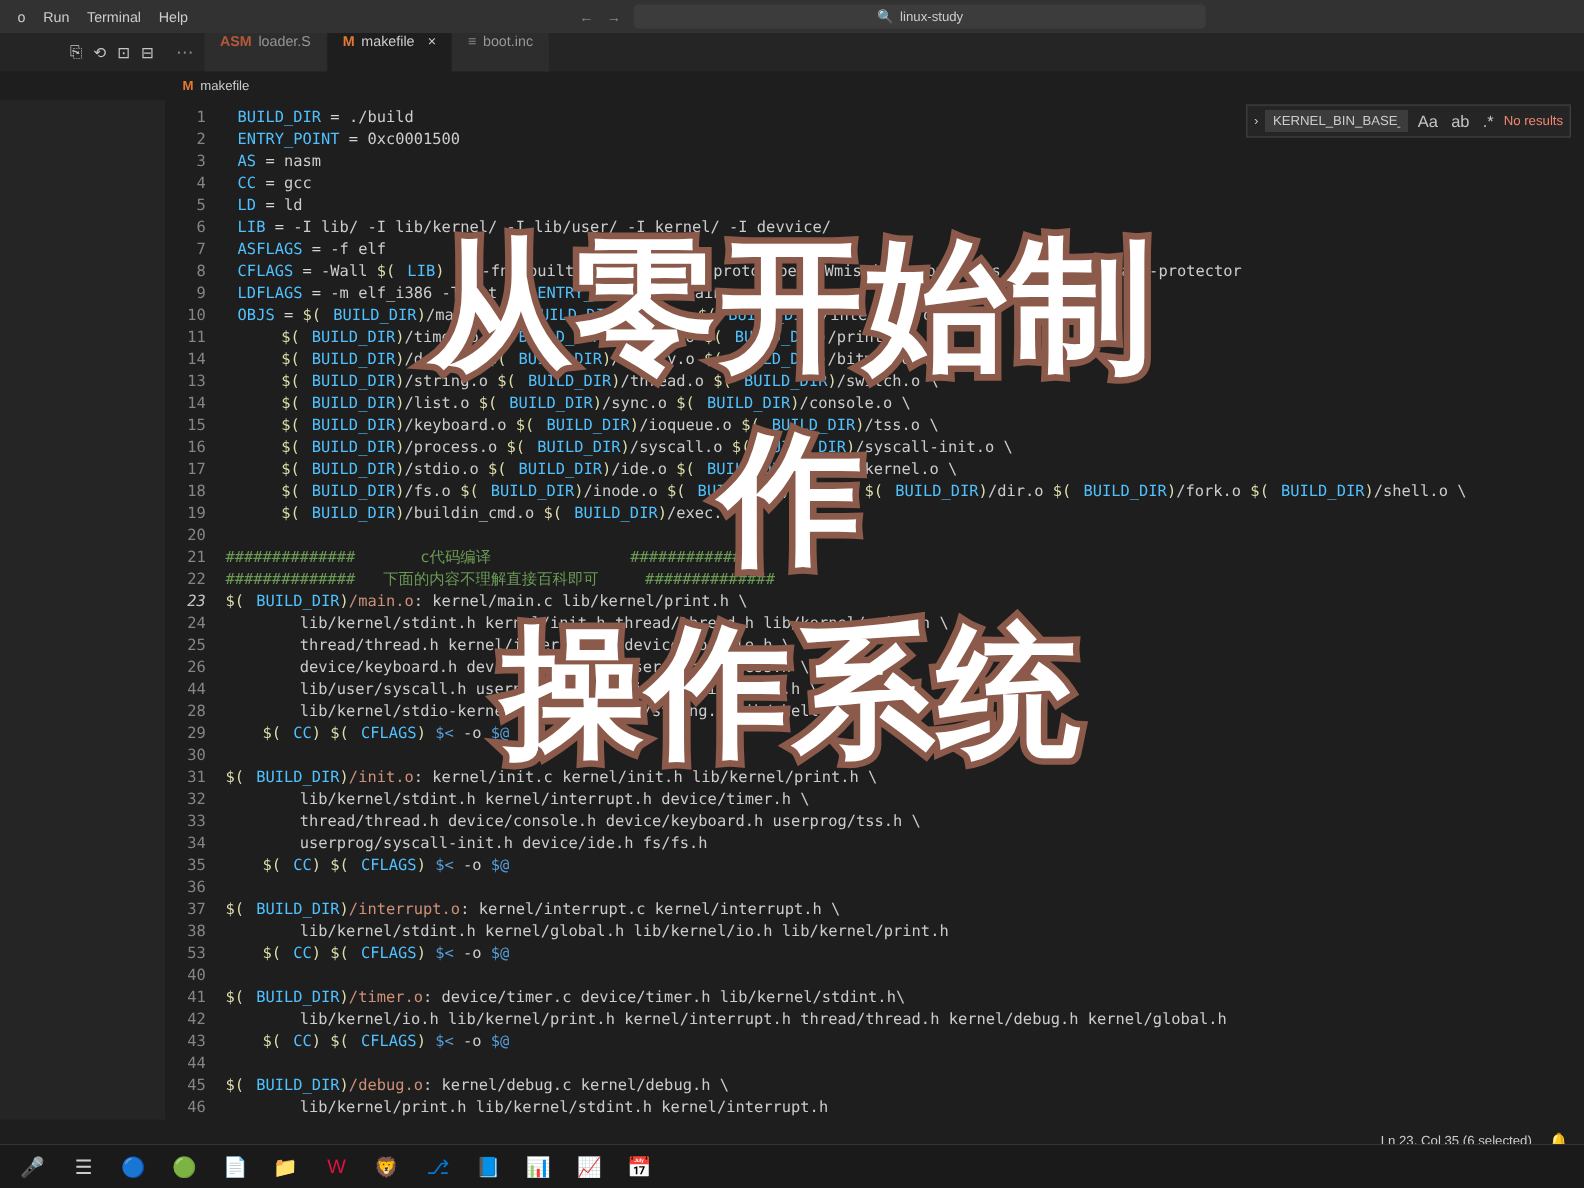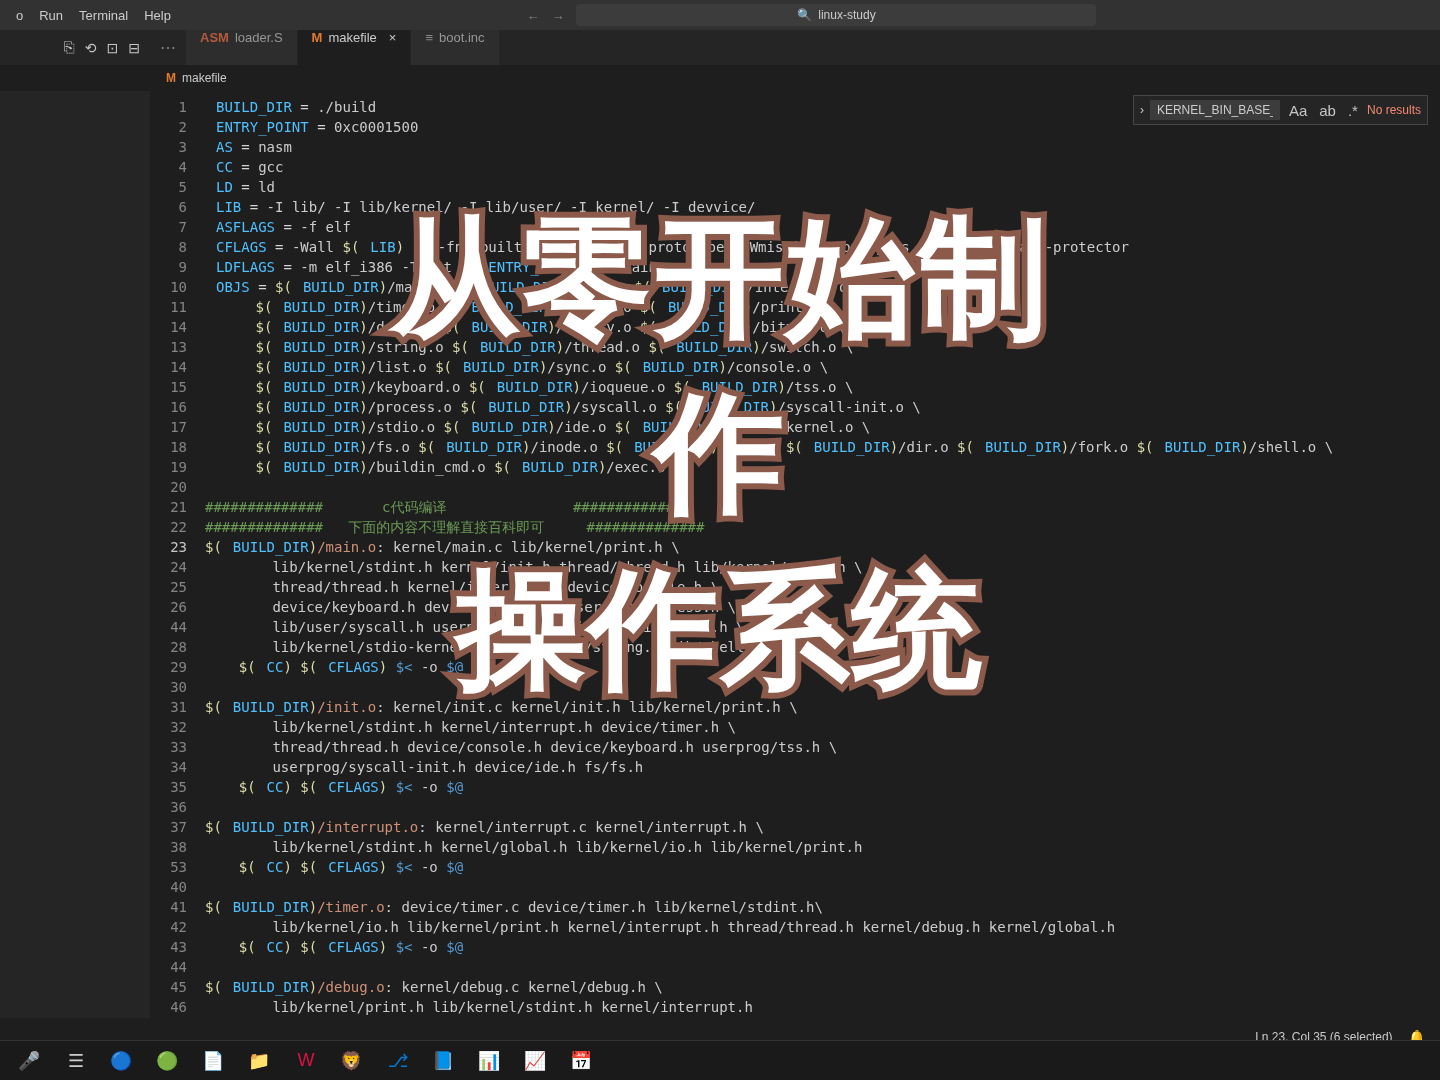--- a/index.html
+++ b/index.html
@@ -107,21 +107,21 @@
   color: #cccccc;
   padding: 2px 6px;
   width: 130px;
   font-size: 12px;
 }
 .find-widget .opt { color: #c5c5c5; font-size: 15px; padding: 2px 3px; }
 .find-widget .no-results { color: #f48771; }
 .code-container { display: flex; font-family: Consolas, monospace; font-size: 14px; line-height: 20px; padding-top: 6px; }
 .gutter { width: 55px; text-align: right; color: #858585; padding-right: 18px; user-select: none; }
 .gutter .ln { height: 20px; }
-.gutter .ln.active { color: #c6c6c6; }
+.gutter .ln.active { color: #c6c6c6; font-style: italic; }
 .code { flex: 1; white-space: pre; }
 .code .line { height: 20px; }
 .c-var { color: #4fc1ff; margin-left: 11px; }
 .c-op { color: #d4d4d4; }
 .c-func { color: #dcdcaa; }
 .c-target { color: #ce9178; }
 .c-cmt { color: #6a9955; }
 .c-auto { color: #569cd6; }
 .status-right {
   position: absolute;

